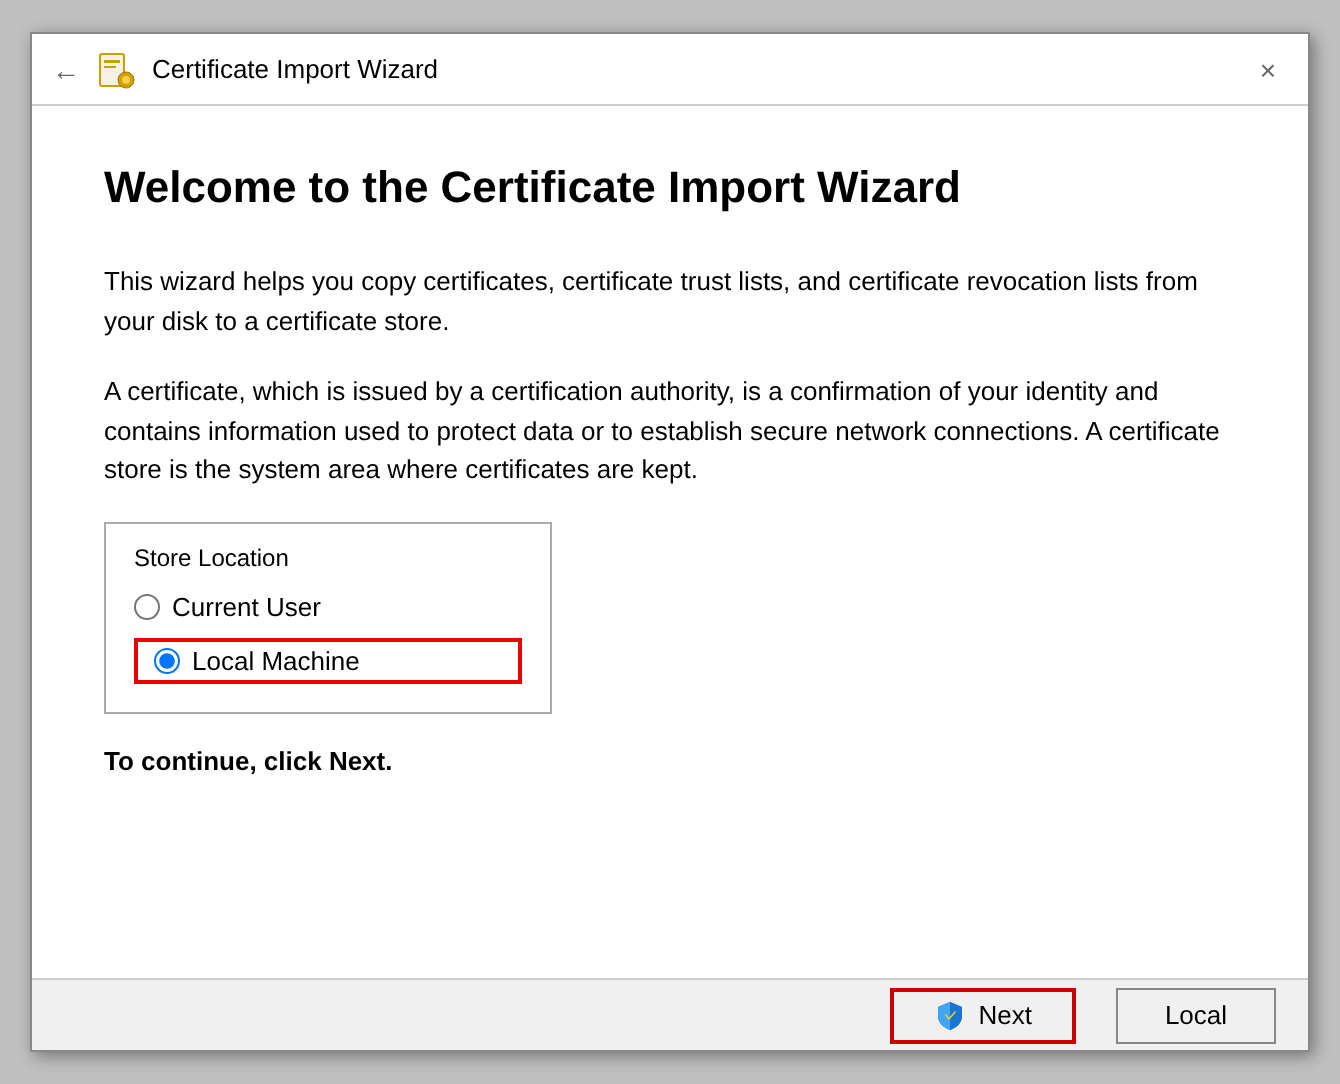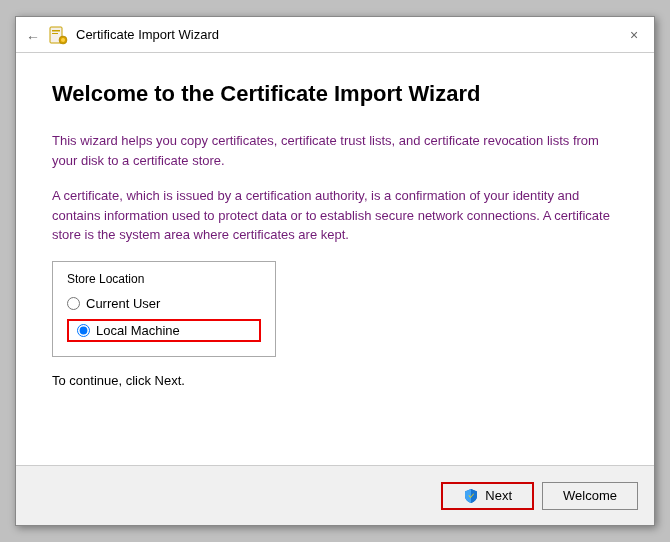--- a/index.html
+++ b/index.html
@@ -69,21 +69,21 @@
     .wizard-title {
       font-size: 22px;
       font-weight: bold;
       margin-bottom: 24px;
       color: #000;
     }
     .description {
       font-size: 13px;
       line-height: 1.5;
       margin-bottom: 16px;
-      color: #701a75;
+      color: #000000;
     }
     .store-location-group {
       border: 1px solid #aaa;
       padding: 10px 14px 14px 14px;
       margin-top: 8px;
       margin-bottom: 16px;
       width: 224px;
     }
     .group-label {
       font-size: 12px;
@@ -109,30 +109,31 @@
       border: 2px solid #e00;
       padding: 2px 8px;
       display: flex;
       align-items: center;
       gap: 6px;
     }
     .continue-text {
       font-size: 13px;
       color: #000;
       margin-top: 8px;
+      font-weight: bold;
     }
     .footer {
       background: #f0f0f0;
       border-top: 1px solid #ccc;
       padding: 10px 16px;
       display: flex;
       align-items: center;
       justify-content: flex-end;
-      gap: 8px;
-      height: 60px;
+      gap: 20px;
+      height: 36px;
     }
     .btn {
       height: 28px;
       padding: 0 20px;
       font-size: 13px;
       cursor: pointer;
       background: #f0f0f0;
       border: 1px solid #888;
       display: flex;
       align-items: center;
@@ -200,16 +201,16 @@
 
       <svg class="shield-icon-svg" viewBox="0 0 16 16" xmlns="http://www.w3.org/2000/svg">
         <path d="M8 1 L14 3.5 L14 8 C14 11.5 11 14 8 15 C5 14 2 11.5 2 8 L2 3.5 Z" fill="#1565C0"></path>
         <path d="M8 1 L14 3.5 L14 8 C14 11.5 11 14 8 15" fill="#1976D2"></path>
         <path d="M8 1 L2 3.5 L2 8 C2 11.5 5 14 8 15" fill="#42A5F5"></path>
         <polygon points="6,7 7.5,9 10.5,5.5 11,6 7.5,10 5.5,7.5" fill="#FFD700"></polygon>
       </svg>
       <span>Next</span>
     </button>
     <button class="btn">
-      <span>Welcome</span>
+      <span>Local</span>
     </button>
   </div>
 </div>
 
 </body></html>

